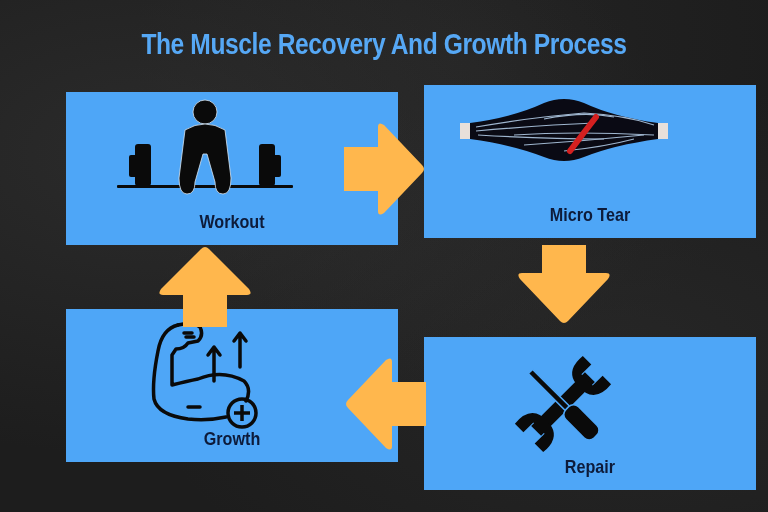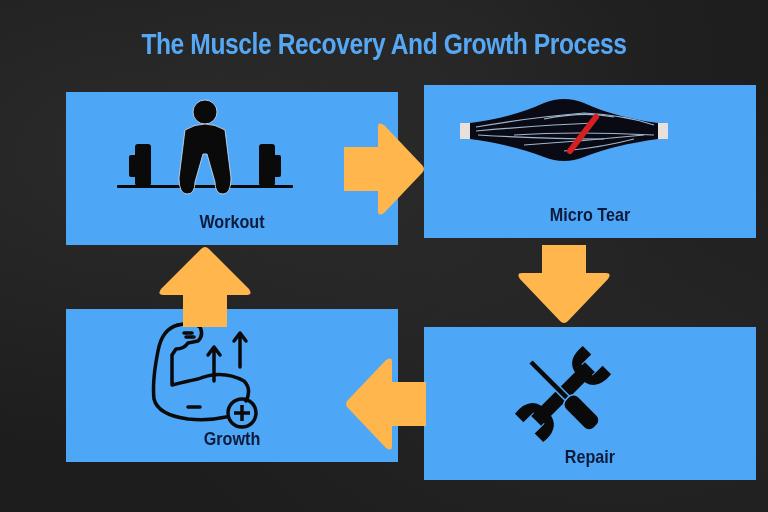--- a/index.html
+++ b/index.html
@@ -54,21 +54,21 @@
       <path d="M24,40 Q90,44 150,44"></path>
       <path d="M70,50 Q130,46 190,40"></path>
       <path d="M90,24 Q130,16 160,22"></path>
       <path d="M110,56 Q150,52 180,44"></path>
     </g>
     <path d="M116,56 Q128,40 142,22" stroke="#d42020" stroke-width="6" stroke-linecap="round" fill="none"></path>
   </svg>
   <div class="label">Micro Tear</div>
 </div>
 
-<div class="box" style="left:424px;top:327px;">
+<div class="box" style="left:424px;top:337px;">
   <svg class="icon" width="100" height="100" viewBox="0 0 100 100" style="left:89px;top:17px;">
 
     <g fill="#0a0a0a" transform="rotate(45 50 50)">
       <rect x="43" y="12" width="14" height="76"></rect>
       <path d="M30,2 L42,2 L42,16 L58,16 L58,2 L70,2 Q72,22 58,26 L42,26 Q28,22 30,2 Z"></path>
       <path d="M30,98 L42,98 L42,84 L58,84 L58,98 L70,98 Q72,78 58,74 L42,74 Q28,78 30,98 Z"></path>
     </g>
 
     <g fill="#0a0a0a" stroke="#4ea6f7" stroke-width="1.5" transform="rotate(-45 50 50)">
       <rect x="47" y="4" width="6" height="52"></rect>

